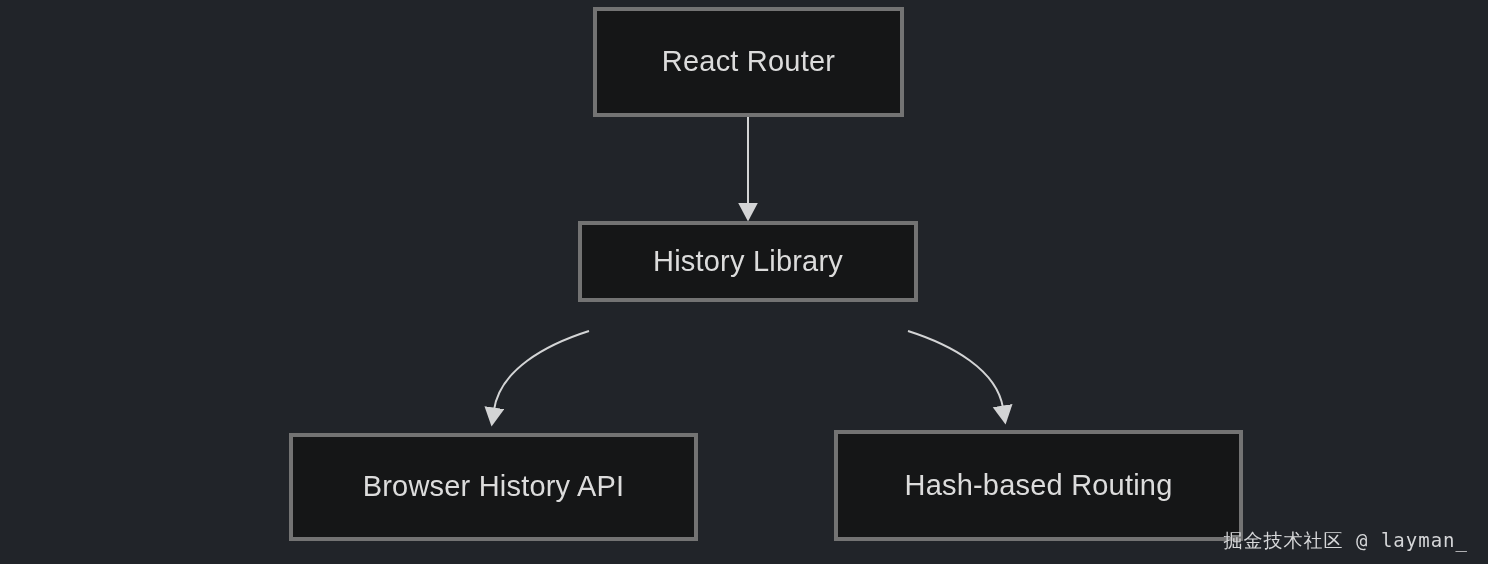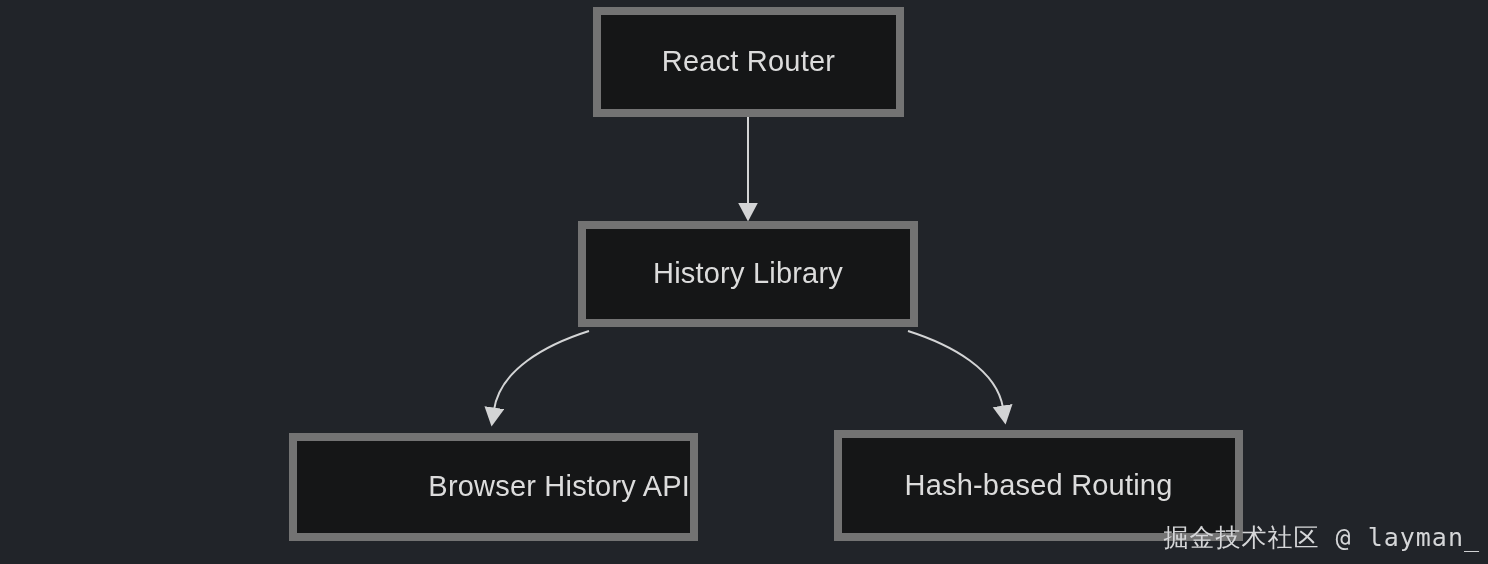--- a/index.html
+++ b/index.html
@@ -23,21 +23,21 @@
     left: 0;
     top: 0;
     width: 1488px;
     height: 564px;
     pointer-events: none;
   }
   .node {
     position: absolute;
     box-sizing: border-box;
     background: #151617;
-    border: 8px solid #737373;
+    border: 4px solid #737373;
     display: flex;
     align-items: center;
     justify-content: center;
     z-index: 2;
   }
   .node-label {
     color: #dcdcdc;
     font-size: 29px;
     font-weight: 400;
     letter-spacing: 0.2px;
@@ -49,42 +49,41 @@
   #node-react-router {
     left: 593px;
     top: 7px;
     width: 311px;
     height: 110px;
   }
   #node-history-library {
     left: 578px;
     top: 221px;
     width: 340px;
-    height: 106px;
+    height: 81px;
   }
   #node-browser-history-api {
     left: 289px;
     top: 433px;
     width: 409px;
     height: 108px;
-    justify-content: flex-end;
   }
   #node-hash-based-routing {
     left: 834px;
     top: 430px;
     width: 409px;
     height: 111px;
   }
   #watermark {
     position: absolute;
-    right: 8px;
+    right: 20px;
     bottom: 10px;
     color: #d5d6d8;
     font-family: "DejaVu Sans Mono", "Liberation Mono", monospace;
-    font-size: 25px;
+    font-size: 19px;
     letter-spacing: 1px;
     white-space: nowrap;
     z-index: 5;
   }
 </style>
 </head>
 <body>
 
 <div id="diagram-canvas">
 

